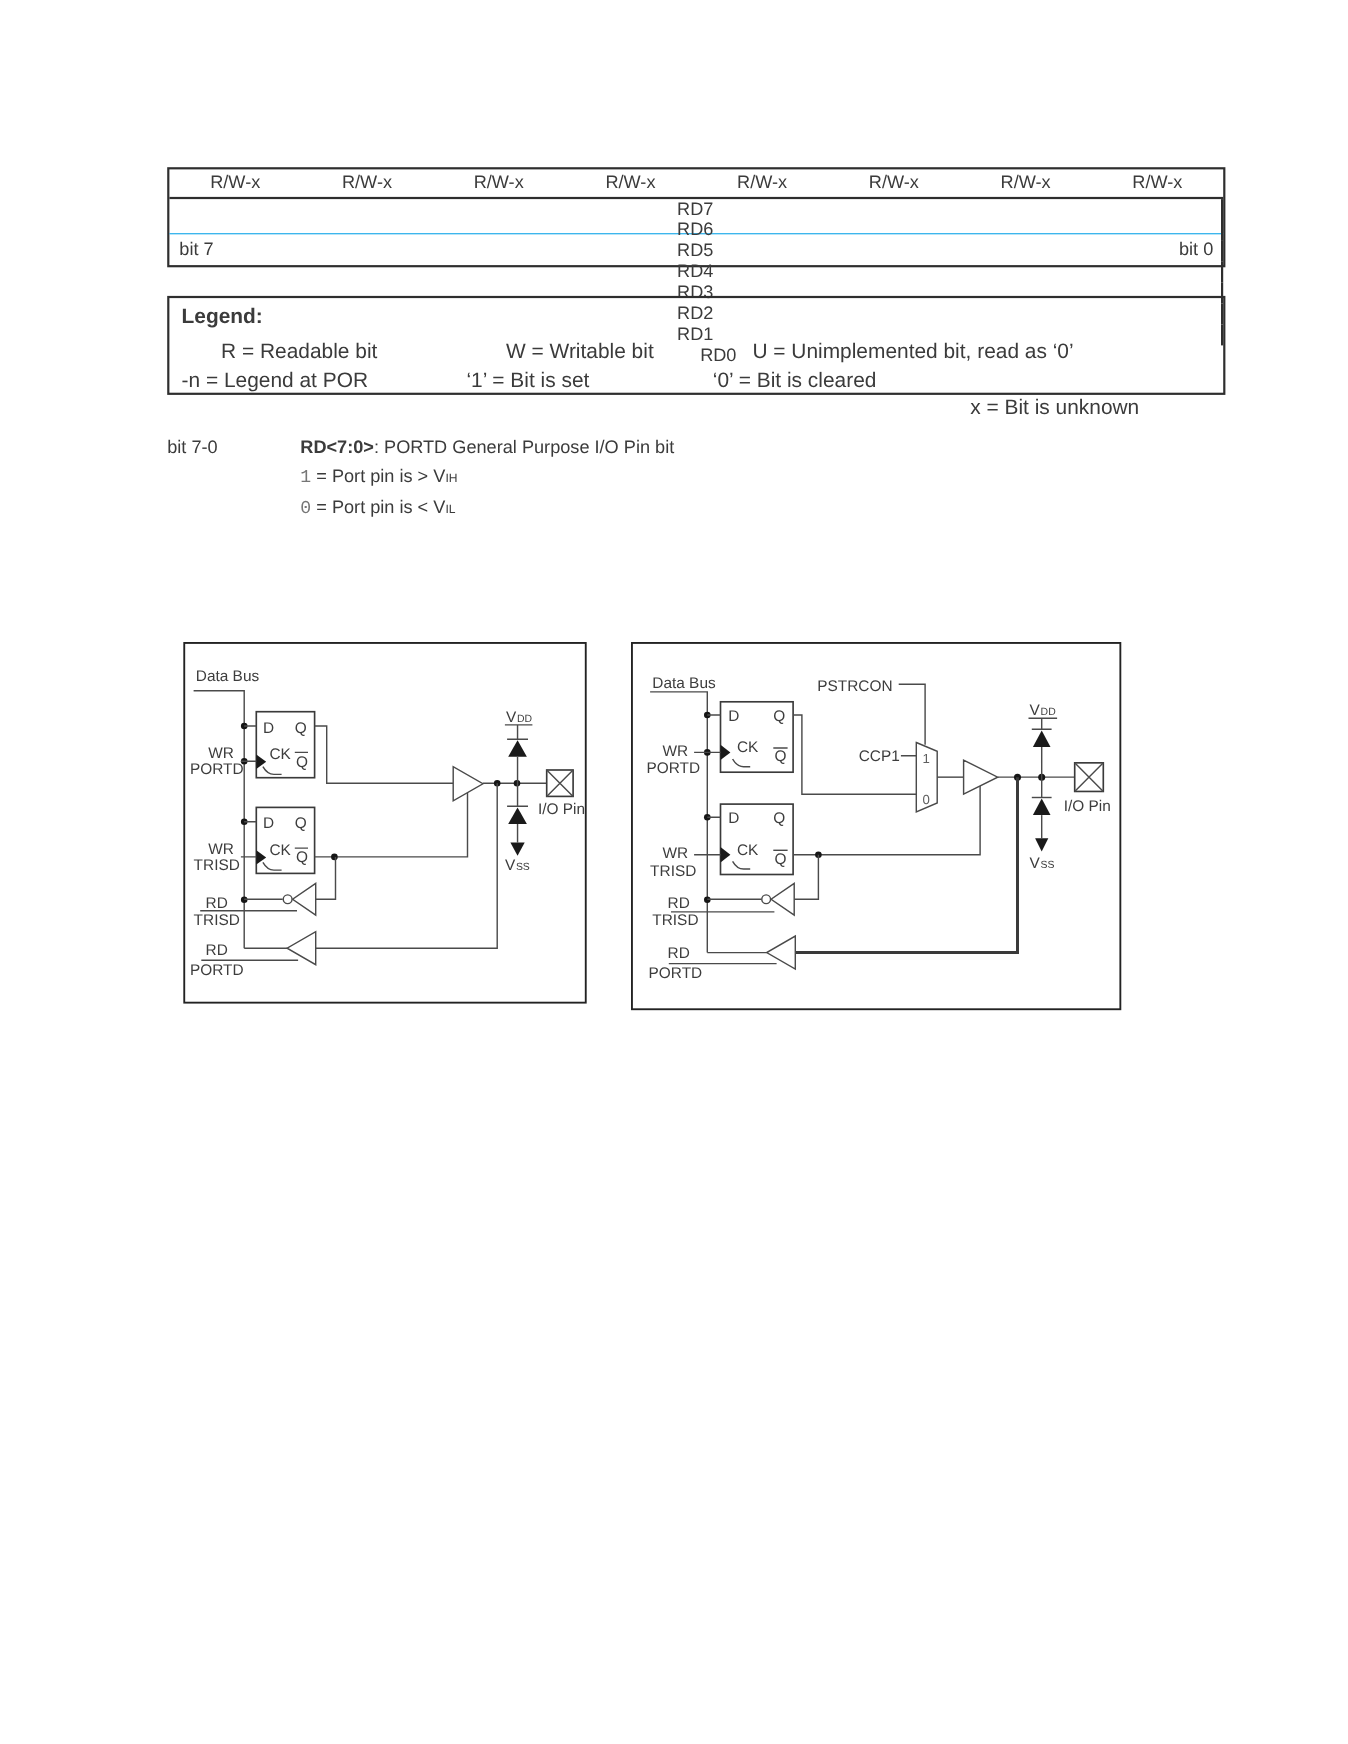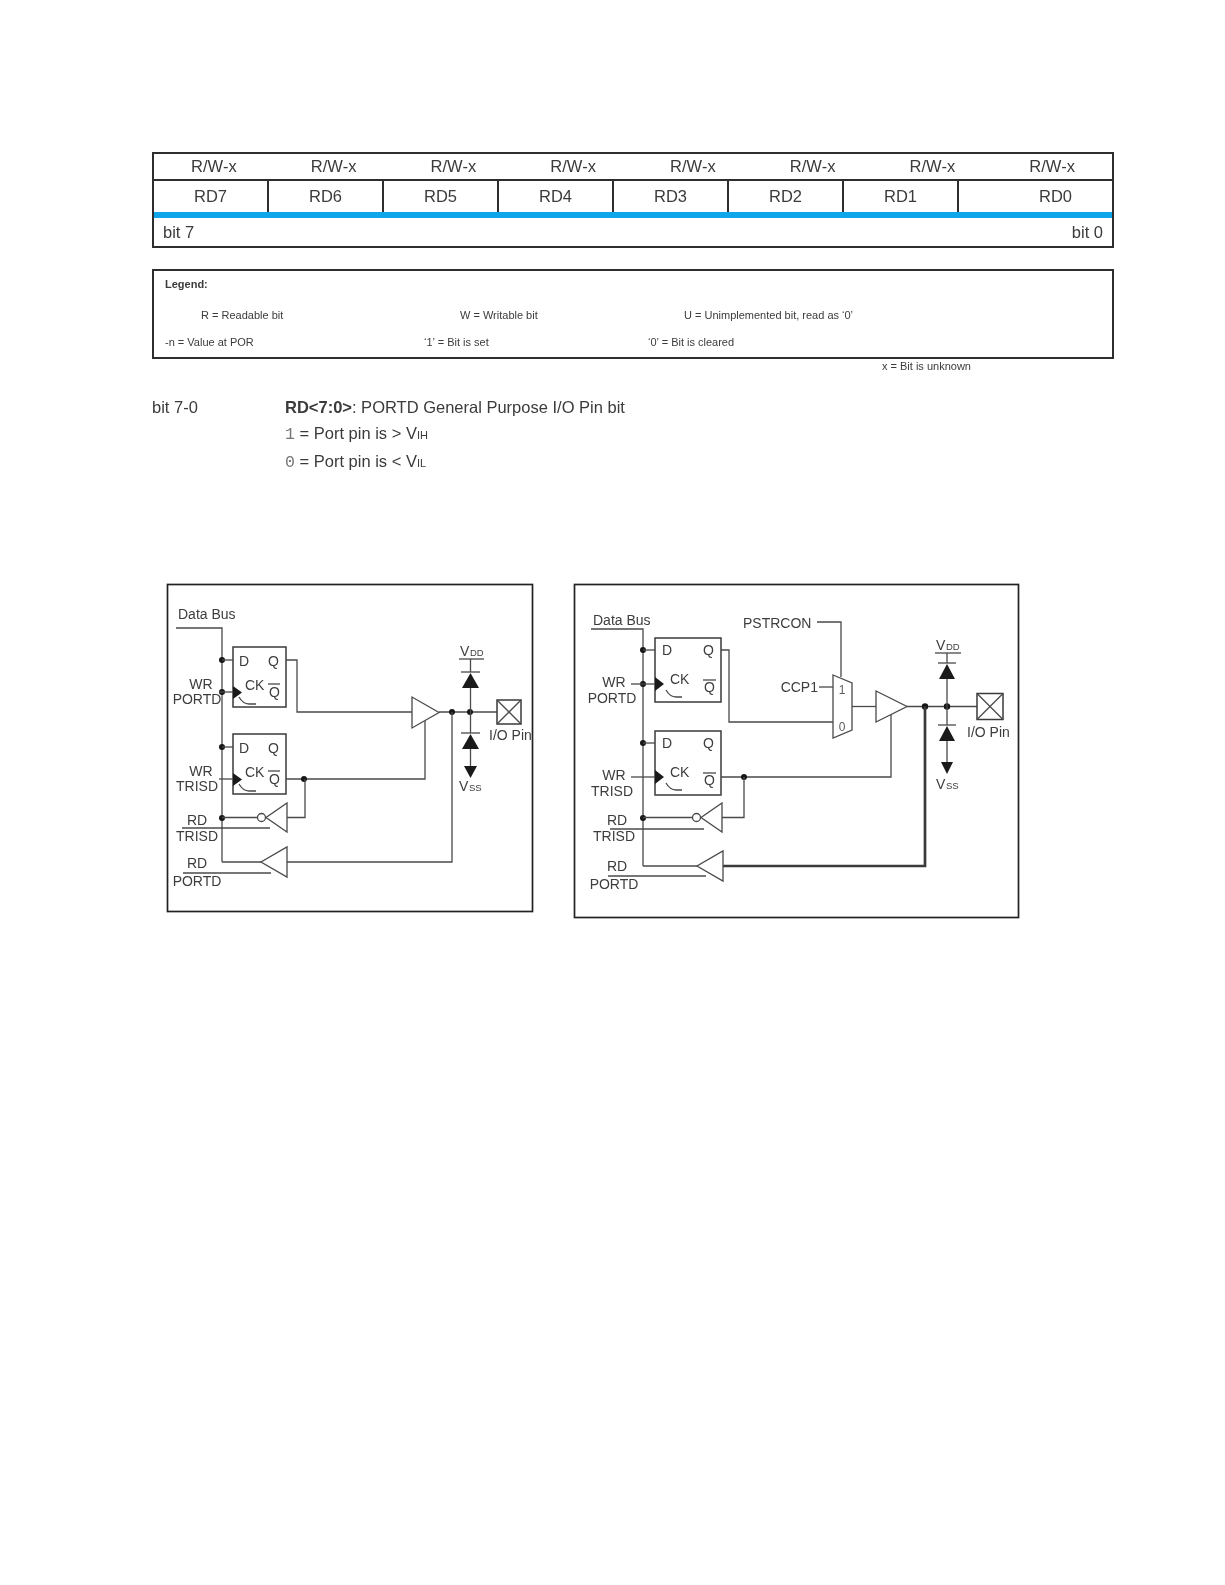--- a/index.html
+++ b/index.html
@@ -2,40 +2,40 @@
 <html><head>
 <meta charset="utf-8">
 <style>
   html,body{margin:0;padding:0;background:#fff;}
   #page{position:relative;width:1225px;height:1201px;background:#ffffff;overflow:hidden;
         font-family:"Liberation Sans",sans-serif;color:#3b3b3b;}
 
   
   .reg-table{position:absolute;left:152px;top:152px;width:958px;border:2px solid #2e2e2e;}
   .reg-row1{display:flex;height:25px;border-bottom:2px solid #2e2e2e;}
-  .reg-row2{display:flex;height:31px;border-bottom:6px solid #0ea5e9;}
+  .reg-row2{display:flex;height:31px;border-bottom:1px solid #0ea5e9;flex-direction:column;}
   .reg-row1 .cell,.reg-row2 .cell{flex:1;display:flex;align-items:center;justify-content:center;
         font-size:16.5px;}
   .reg-row2 .cell{border-right:2px solid #2e2e2e;}
   .reg-row2 .cell:last-child{border-right:none;padding-left:40px;}
   .reg-row3{height:28px;display:flex;align-items:center;justify-content:space-between;
         padding:0 9px;font-size:16.5px;}
 
   
   .legend{position:absolute;left:152px;top:269px;width:958px;height:86px;border:2px solid #2e2e2e;
-        font-size:11px;}
+        font-size:19px;}
   .legend .t{position:absolute;left:11px;top:7px;font-weight:bold;}
   .legend .r1{top:38px;margin-left:36px;} .legend .r2{top:65px;}
   .legend span{position:absolute;white-space:nowrap;}
   .c1{left:11px;} .c2{left:270px;} .c3{left:494px;} .c4{left:728px;margin-top:24px;}
 
   
   .bitdesc{position:absolute;left:152px;top:398px;font-size:16.5px;}
   .bitrange{position:absolute;left:0;top:0;white-space:nowrap;}
-  .bitlines{position:absolute;left:133px;top:0;width:700px;white-space:nowrap;}
+  .bitlines{position:absolute;left:121px;top:0;width:700px;white-space:nowrap;}
   .bitlines .ln{margin-bottom:8px;line-height:18px;}
   .mono{font-family:"Liberation Mono","DejaVu Sans Mono",monospace;color:#767676;}
   .subsm{font-size:11px;}
 
   
   svg{position:absolute;}
   .wire{stroke:#4a4a4a;stroke-width:1.3;fill:none;}
   .wire2{stroke:#3a3a3a;stroke-width:2.7;fill:none;}
   .outerbox{fill:none;stroke:#222;stroke-width:1.7;}
   .ffbox{fill:none;stroke:#3a3a3a;stroke-width:1.5;}
@@ -79,21 +79,21 @@
       <span>bit 7</span>
       <span>bit 0</span>
     </div>
   </div>
 
   <div class="legend">
     <span class="t">Legend:</span>
     <span class="r1 c1">R = Readable bit</span>
     <span class="r1 c2">W = Writable bit</span>
     <span class="r1 c3">U = Unimplemented bit, read as ‘0’</span>
-    <span class="r2 c1">-n = Value at POR</span>
+    <span class="r2 c1">-n = Legend at POR</span>
     <span class="r2 c2">‘1’ = Bit is set</span>
     <span class="r2 c3">‘0’ = Bit is cleared</span>
     <span class="r2 c4">x = Bit is unknown</span>
   </div>
 
   <div class="bitdesc">
     <span class="bitrange">bit 7-0</span>
     <div class="bitlines">
       <div class="ln"><b>RD&lt;7:0&gt;</b><span>: PORTD General Purpose I/O Pin bit</span></div>
       <div class="ln"><span class="mono">1</span><span> = Port pin is &gt; V</span><span class="subsm">IH</span></div>

